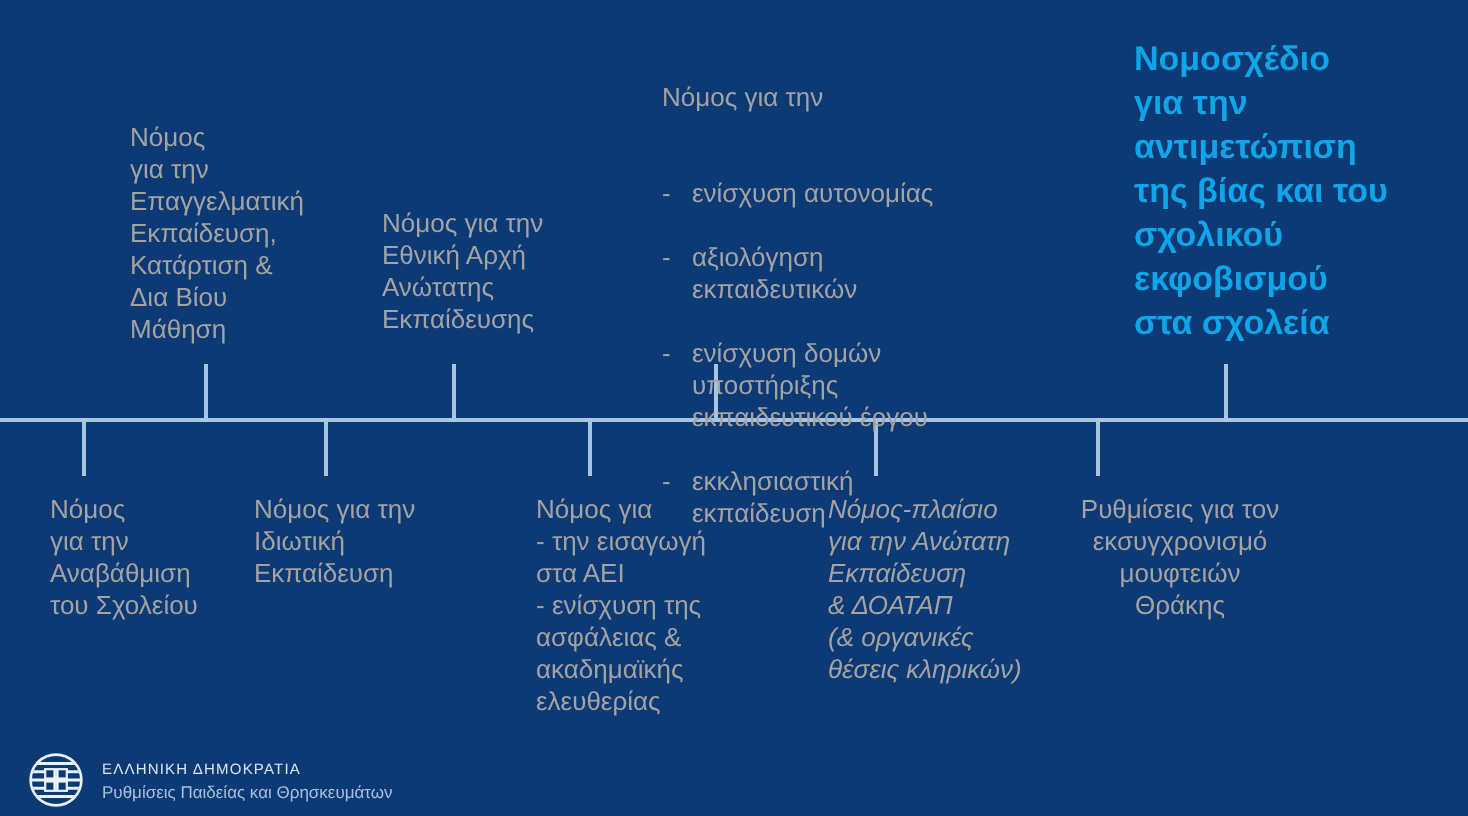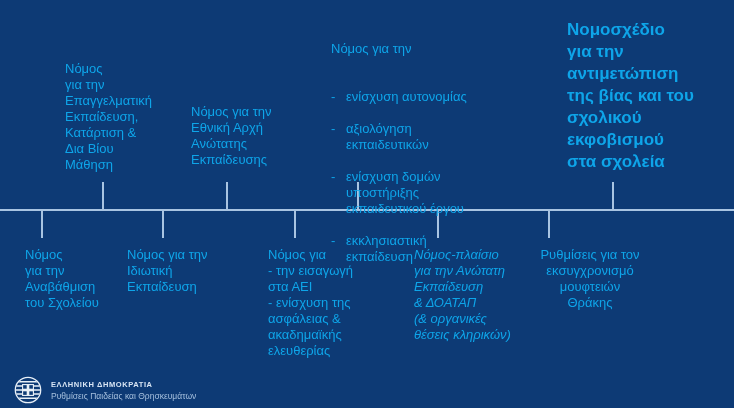--- a/index.html
+++ b/index.html
@@ -22,21 +22,21 @@
     position: absolute;
     width: 2px;
     background: #A8C4E2;
   }
   .tick.up   { top: 182px; height: 27px; }
   .tick.down { top: 211px; height: 27px; }
 
   
   .label {
     position: absolute;
-    color: #0ea5e9;
+    color: #a3a3a3;
     font-size: 13px;
     line-height: 16px;
     white-space: pre-line;
   }
   .t1 { left: 65px;  top: 61px;  width: 110px; }
   .t2 { left: 191px; top: 104px; width: 120px; }
   .t3 { left: 331px; top: 25px;  width: 170px; }
   .b1 { left: 25px;  top: 247px; width: 100px; }
   .b2 { left: 127px; top: 247px; width: 120px; }
   .b3 { left: 268px; top: 247px; width: 120px; }
@@ -72,21 +72,21 @@
     position: absolute;
     left: 14px;
     top: 376px;
     display: flex;
     align-items: center;
     gap: 9px;
   }
   .logo { width: 28px; height: 28px; flex: 0 0 auto; }
   .footer-org {
     font-size: 7.5px;
-    font-weight: bold;
+    font-weight: normal;
     letter-spacing: 0.6px;
     color: #D8E5F4;
   }
   .footer-ministry {
     font-size: 8.5px;
     color: #A6C0DE;
     margin-top: 2px;
   }
 </style>
 </head>

